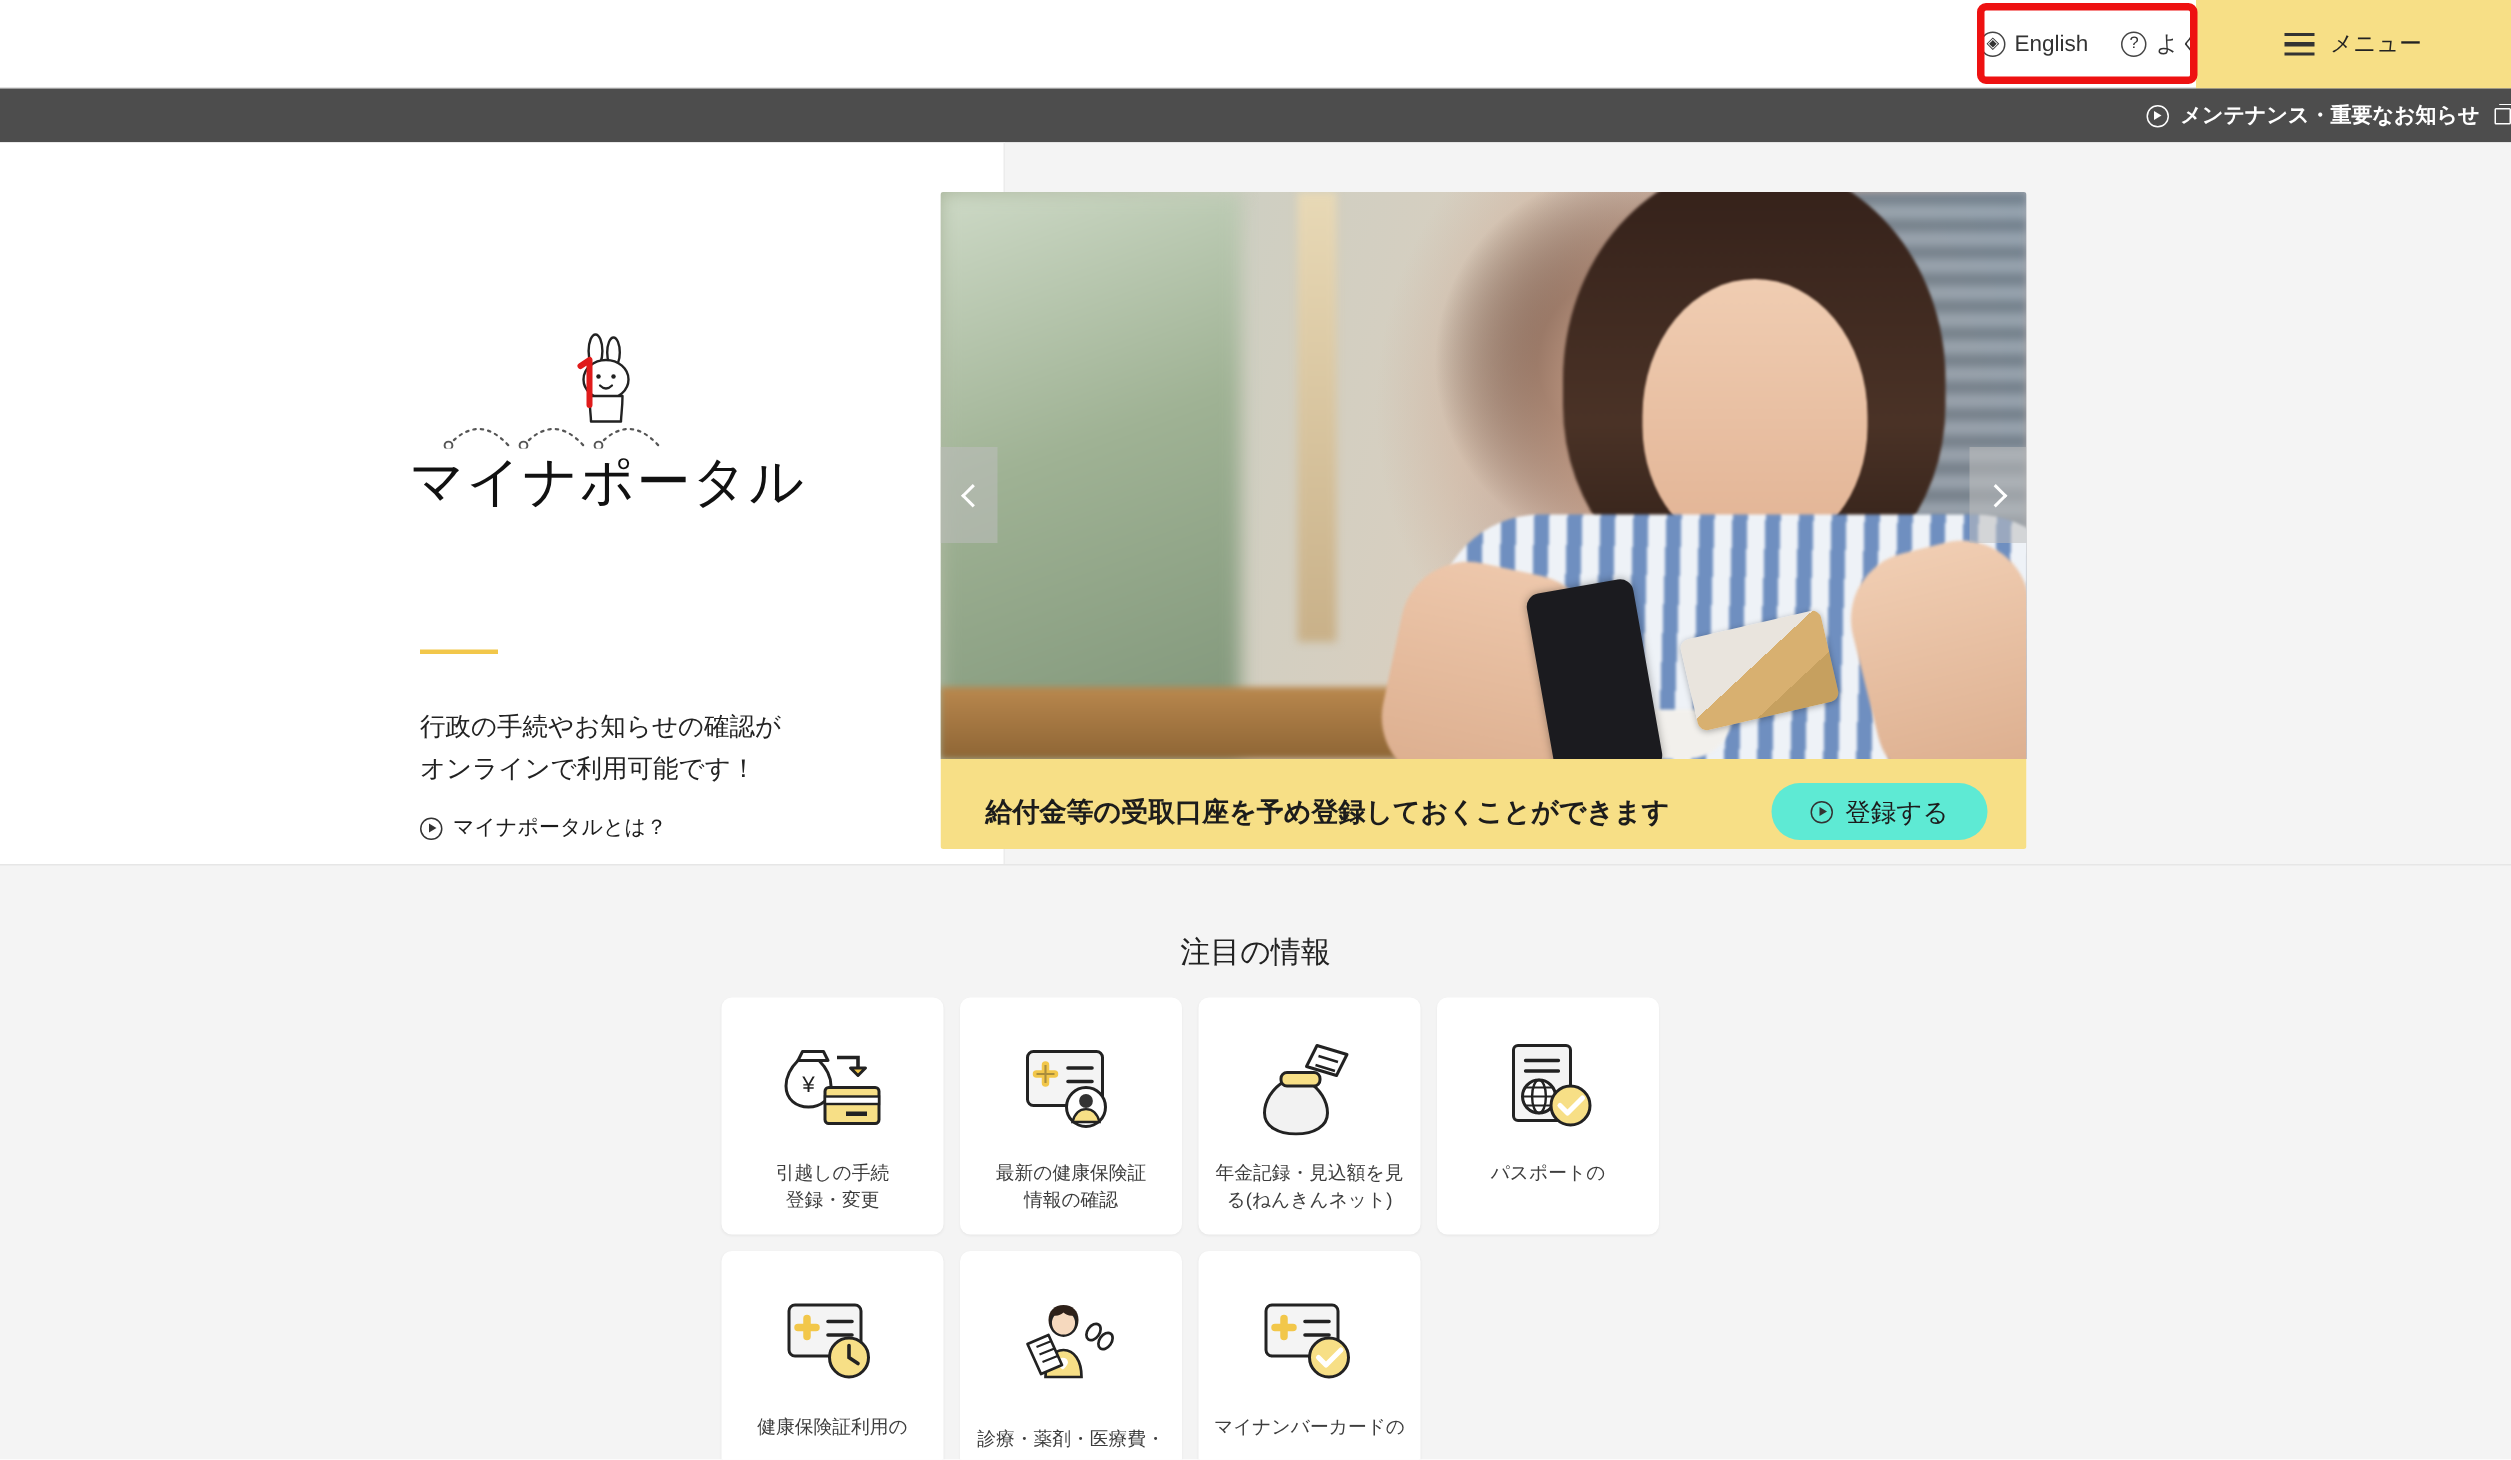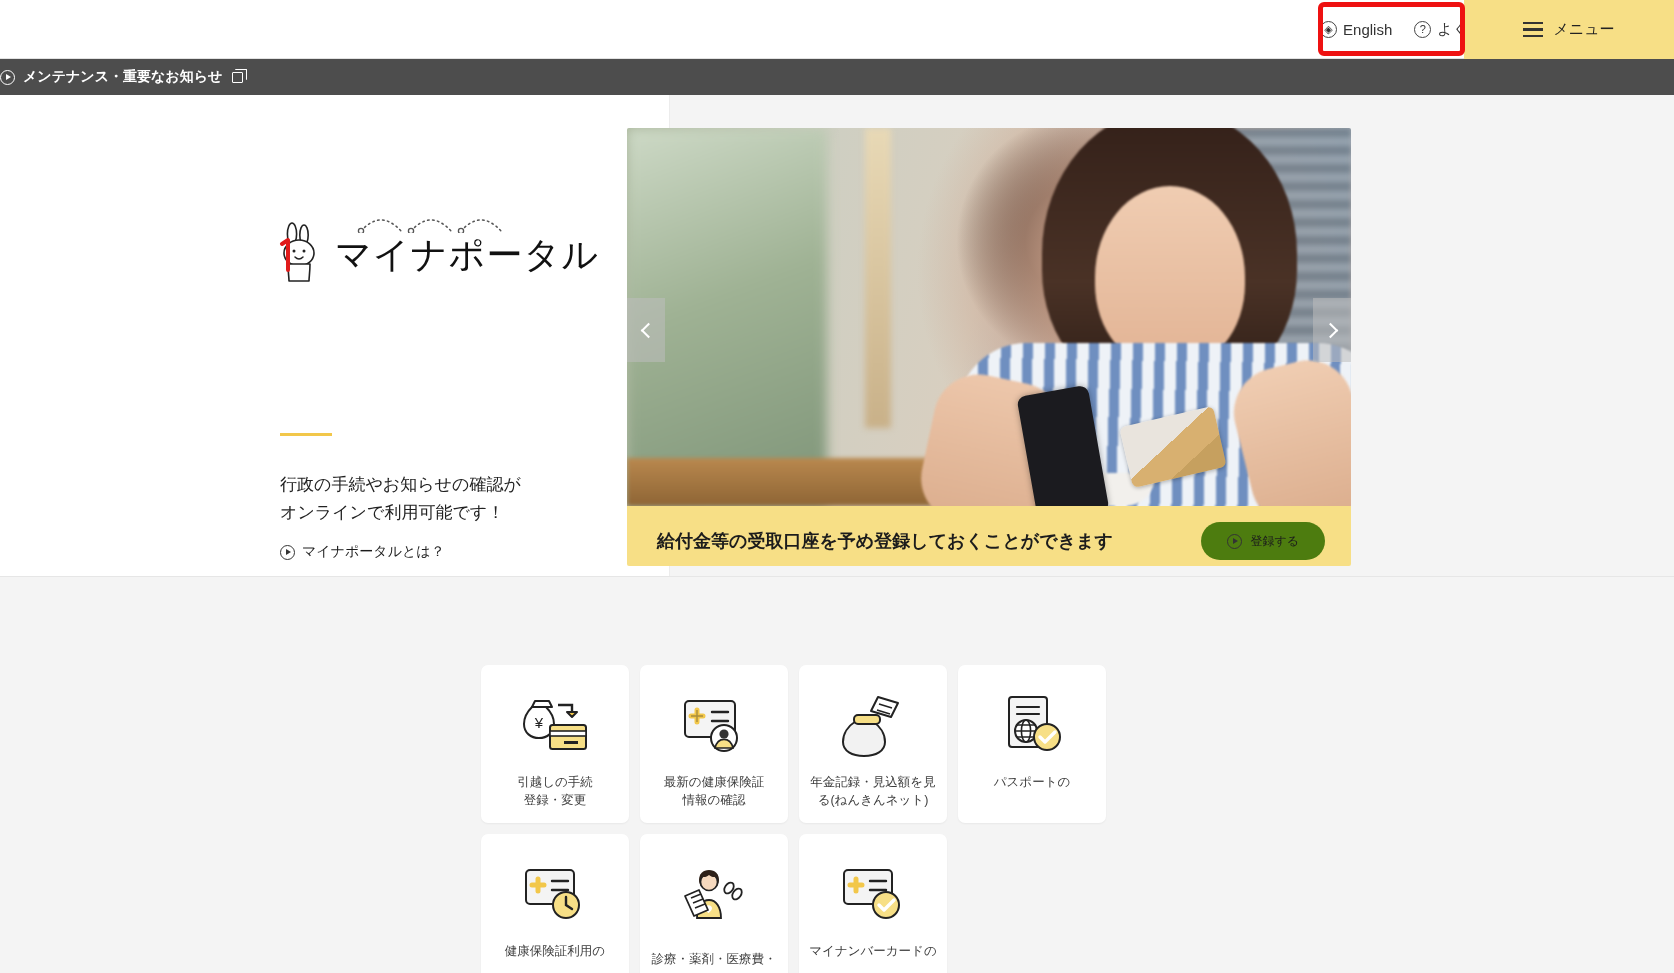--- a/index.html
+++ b/index.html
@@ -70,21 +70,21 @@
   }
   .hamburger { display: flex; flex-direction: column; gap: 4px; }
   .hamburger span { display:block; width: 20px; height: 2.2px; background: #333; }
   .menu-label { font-size: 15px; color: #222; }
 
   
   .notice-bar {
     position: absolute; top: 59px; left: 0;
     width: 1674px; height: 36px;
     background: #4d4d4d;
-    display: flex; align-items: center; justify-content: flex-start;
+    display: flex; align-items: center; justify-content: flex-end;
   }
   .notice-inner {
     display: flex; align-items: center; gap: 8px;
     color: #fff; font-size: 14px; font-weight: bold; cursor: pointer;
   }
   .circ-play {
     width: 15px; height: 15px; border-radius: 50%;
     border: 1.3px solid #fff; display:inline-flex;
     align-items:center; justify-content:center; flex: none;
   }
@@ -103,21 +103,21 @@
     border-bottom: none; border-left: none; border-radius: 1px;
   }
 
   
   .hero { position: absolute; top: 95px; left: 0; width: 1674px; height: 481px; background:#fff; }
   .hero-left {
     position: absolute; left: 0; top: 0; width: 670px; height: 481px;
     background: #ffffff;
     border-right: 1px solid #ececec;
   }
-  .brand { position: absolute; left: 273px; top: 127px; display: flex; align-items: center; gap: 8px; }
+  .brand { position: absolute; left: 273px; top: 127px; display: flex; align-items: center; gap: 8px; flex-direction: column; }
   .brand-name { font-size: 36px; letter-spacing: 1px; color: #111; font-weight: 500; }
   .gold-rule {
     position: absolute; left: 280px; top: 338px;
     width: 52px; height: 3px; background: #f2c74a;
   }
   .hero-tag {
     position: absolute; left: 280px; top: 376px; width: 330px;
     font-size: 17px; line-height: 1.62; color: #222;
   }
   .hero-link {
@@ -231,22 +231,22 @@
   .slide-foot {
     position: absolute; left: 0; top: 378px; width: 724px; height: 70px;
     background: #f7df86;
     display: flex; align-items: center; justify-content: space-between;
     padding: 0 26px 0 30px;
   }
   .slide-foot-text { font-size: 18px; font-weight: bold; color: #1c1c1c; }
   .pill-btn {
     display: flex; align-items: center; gap: 8px;
     height: 38px; padding: 0 26px;
-    background: #4d7c0f; border-radius: 19px;
-    font-size: 12px; color: #1c1c1c; cursor: pointer; border: none;
+    background: #5eead4; border-radius: 19px;
+    font-size: 17px; color: #1c1c1c; cursor: pointer; border: none;
     font-family: inherit;
   }
 
   .car-arrow {
     position: absolute; top: 170px;
     width: 38px; height: 64px;
     background: rgba(190,190,190,.55);
     display: flex; align-items: center; justify-content: center;
     cursor: pointer; border: none;
   }
@@ -444,20 +444,21 @@
         <span class="dot"></span>
       </div>
       <button class="pause-btn">
         <i></i>
           <i></i>
       </button>
     </div>
   </div>
 
   <div class="featured">
+    <div class="sec-title">注目の情報</div>
 
     <div class="cards">
 
       <div class="card">
         <span class="card-icon">
           <svg width="70" height="66" viewBox="0 0 70 66">
             <path d="M12 16c-5 5-8 11-8 17 0 9 7 14 15 14s15-5 15-14c0-6-3-12-8-17z" fill="#fff" stroke="#222" stroke-width="2"></path>
             <path d="M12 16l3-6h14l3 6z" fill="#fff" stroke="#222" stroke-width="2" stroke-linejoin="round"></path>
             <text x="19" y="37" font-size="15" text-anchor="middle" fill="#222" font-family="sans-serif">¥</text>
             <path d="M38 14h14v12" fill="none" stroke="#222" stroke-width="2.4"></path>

